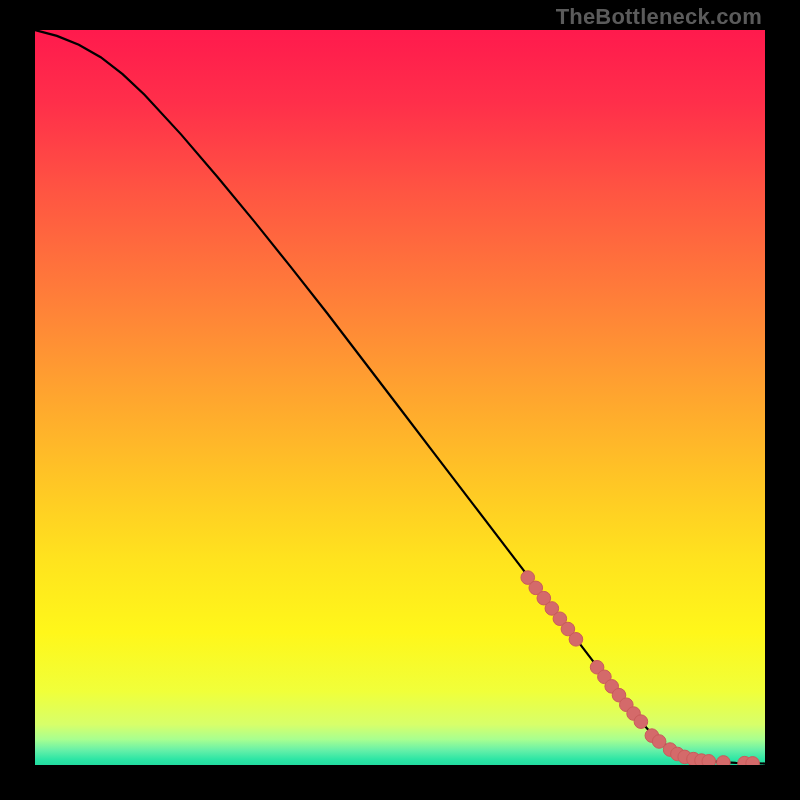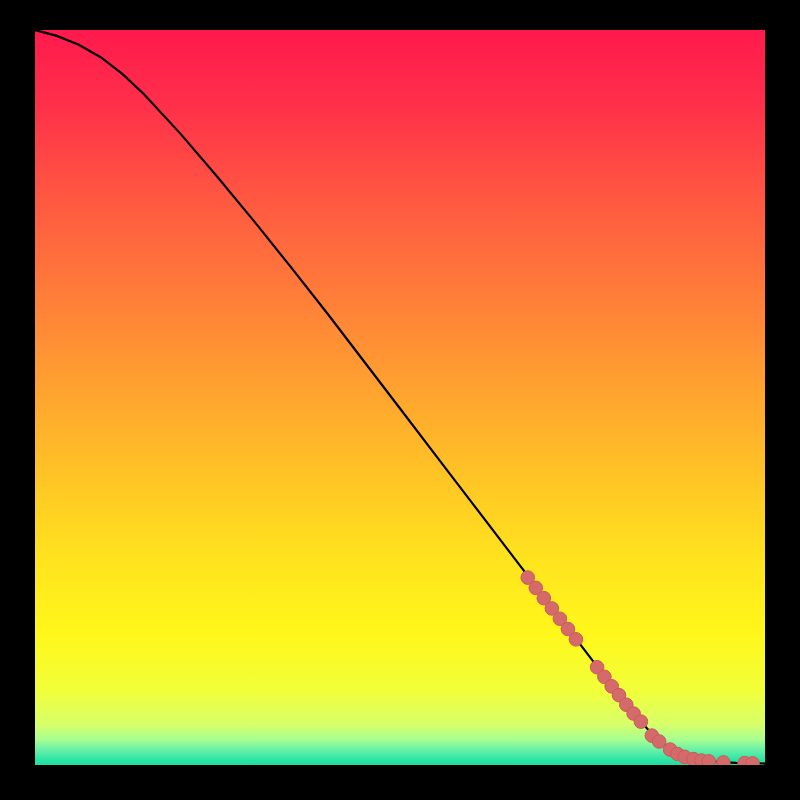--- a/index.html
+++ b/index.html
@@ -31,20 +31,21 @@
     font-size: 22px;
     font-weight: 600;
     color: #5b5b5b;
     letter-spacing: 0.2px;
   }
 </style>
 </head>
 <body>
 
 <div class="frame">
+  <div class="watermark">TheBottleneck.com</div>
 
   <div class="plot-area">
     <svg id="chart-svg" viewBox="0 0 730 735" width="730" height="735" preserveAspectRatio="none">
       <defs>
         <linearGradient id="bg-grad" x1="0" y1="0" x2="0" y2="1">
             <stop offset="0.00%" stop-color="#ff1a4d"></stop>
             <stop offset="10.00%" stop-color="#ff2f4a"></stop>
             <stop offset="22.00%" stop-color="#ff5542"></stop>
             <stop offset="35.00%" stop-color="#ff7a3a"></stop>
             <stop offset="48.00%" stop-color="#ffa030"></stop>

